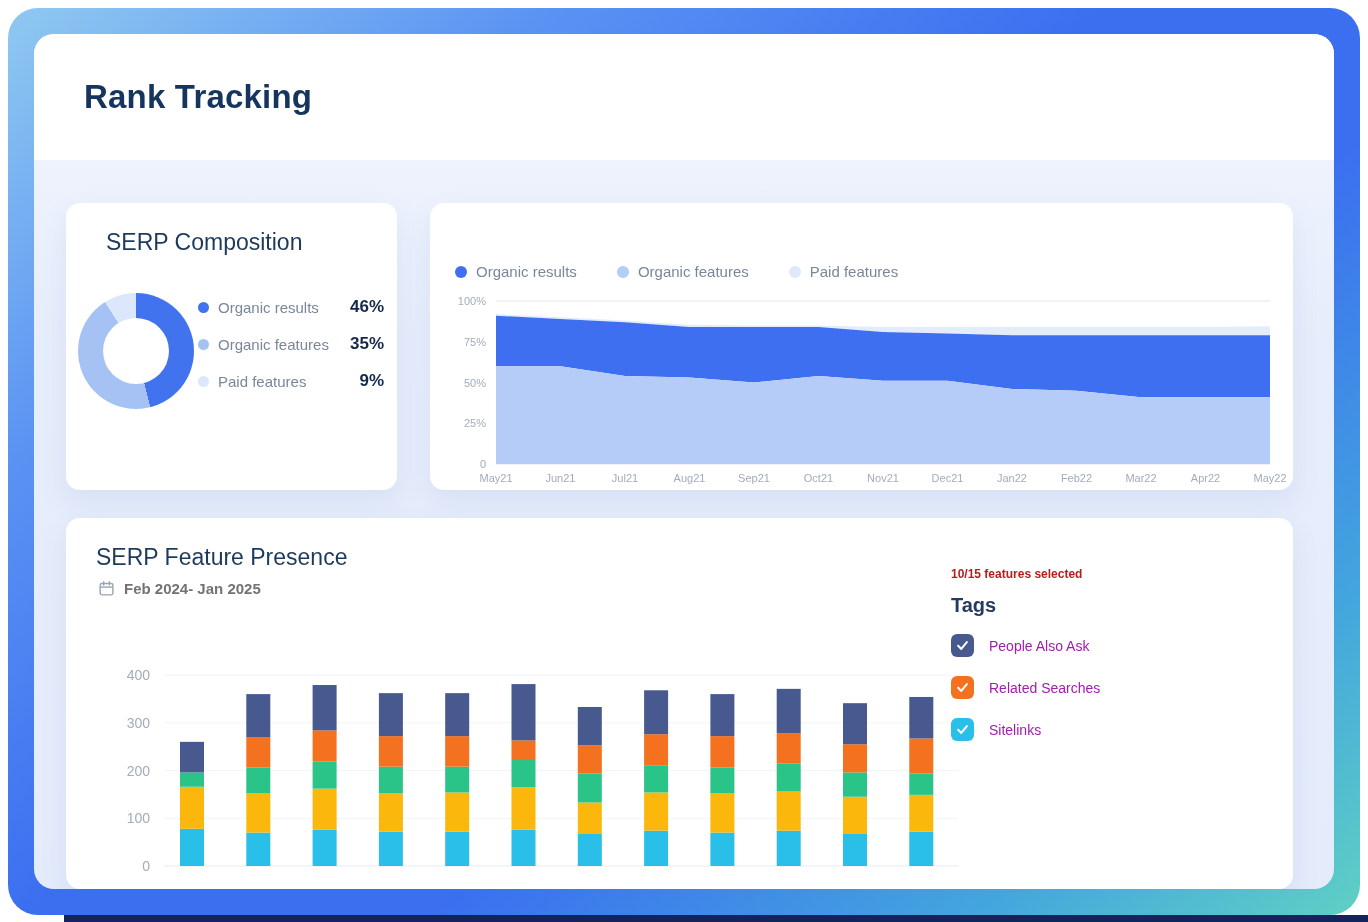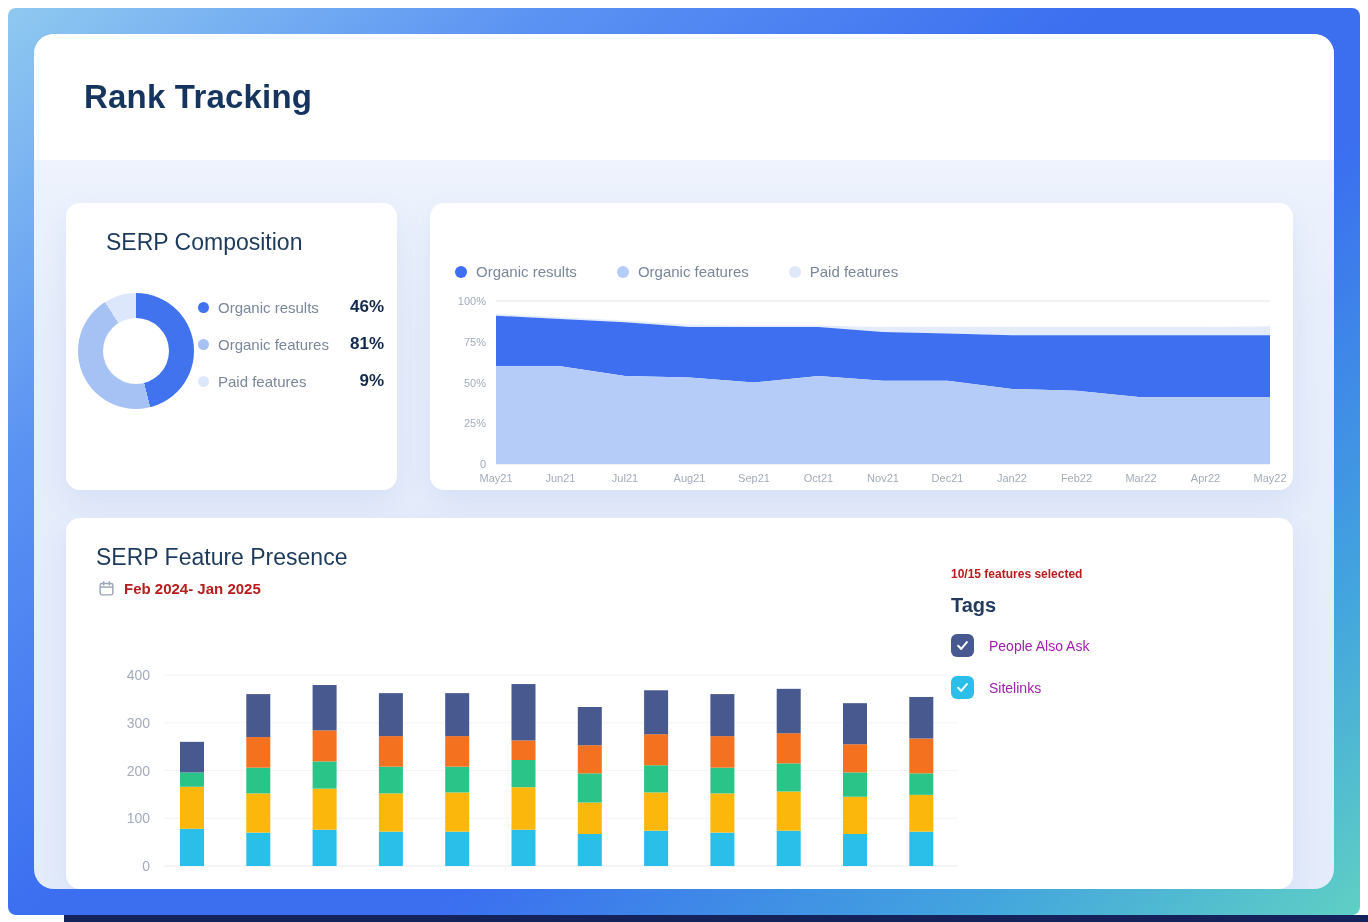--- a/index.html
+++ b/index.html
@@ -1,21 +1,21 @@
 <!DOCTYPE html>
 <html><head>
 <meta charset="utf-8">
 <style>
   * { margin:0; padding:0; box-sizing:border-box; }
   html,body { width:1368px; height:922px; background:#ffffff; font-family:"Liberation Sans", sans-serif; overflow:hidden; }
   .stage { position:relative; width:1368px; height:922px; }
 
   .bottom-edge { position:absolute; left:64px; right:0; bottom:0; height:7px; background:#14235c; z-index:0; }
 
-  .frame { position:absolute; left:8px; right:8px; top:8px; bottom:7px; border-radius:8px; z-index:1;
+  .frame { position:absolute; left:8px; right:8px; top:8px; bottom:7px; border-radius:30px; z-index:1;
     background:linear-gradient(140deg,#8fc9f0 0%,#5b93f3 22%,#3b6ff0 45%,#3b6ff0 62%,#43a5de 84%,#5fd0c4 100%); }
   .inner { position:absolute; inset:26px; border-radius:20px; overflow:hidden;
     background:linear-gradient(180deg,#f3f7fe 0%,#e6edfb 35%,#e4ecfb 100%); }
 
   .app-header { position:absolute; left:0; top:0; width:100%; height:126px; background:#ffffff; }
   .app-title { position:absolute; left:50px; top:50%; transform:translateY(-50%); font-size:33px; font-weight:700; letter-spacing:0.2px; color:#16355e; }
 
   .card { position:absolute; background:#ffffff; border-radius:14px; box-shadow:0 12px 28px rgba(90,120,200,0.10); }
   .card-composition { left:32px; top:169px; width:331px; height:287px; }
   .card-overtime   { left:396px; top:169px; width:863px; height:287px; }
@@ -37,21 +37,21 @@
 
   
   .ot-legend { position:absolute; left:25px; top:60px; display:flex; gap:40px; align-items:center; }
   .ot-item { display:flex; align-items:center; }
   .ot-item .dot { width:12px; height:12px; flex-basis:12px; }
   .ot-label { font-size:15px; color:#7a8799; }
   #area-svg { position:absolute; left:8px; top:86px; }
 
   
   .fp-date { position:absolute; left:32px; top:62px; display:flex; align-items:center; gap:9px; }
-  .fp-date-text { font-size:15px; font-weight:700; color:#b91c1c; }
+  .fp-date-text { font-size:15px; font-weight:700; color:#737373; }
   #bar-svg { position:absolute; left:12px; top:140px; }
 
   .fp-panel { position:absolute; left:885px; top:34px; width:300px; }
   .search-box { display:flex; align-items:center; gap:10px; width:292px; height:38px; border:1px solid #d7dde8; border-radius:9px; background:#ffffff; padding:0 12px; }
   .search-box input { border:none; outline:none; flex:1; font-size:15px; color:#33455e; font-family:"Liberation Sans",sans-serif; background:transparent; }
   .search-box input::placeholder { color:#9fadc0; }
   .fp-selected { margin-top:15px; font-size:12px; font-weight:700; color:#b91c1c; }
   .fp-tags-title { margin-top:13px; font-size:20px; font-weight:600; color:#243b5e; }
   .tag-list { margin-top:16px; }
   .tag-row { display:flex; align-items:center; gap:15px; height:25px; margin-bottom:17px; cursor:pointer; }
@@ -78,21 +78,21 @@
         <div class="donut" id="donut" style="background: conic-gradient(rgb(66, 115, 238) 0%, rgb(66, 115, 238) 46%, rgb(166, 194, 245) 46%, rgb(166, 194, 245) 91%, rgb(221, 231, 251) 91%, rgb(221, 231, 251) 100%);"></div>
         <div class="donut-legend">
           <div class="dl-row">
             <span class="dot" style="background: rgb(66, 115, 238);"></span>
             <span class="dl-label">Organic results</span>
             <span class="dl-value">46%</span>
           </div>
           <div class="dl-row">
             <span class="dot" style="background: rgb(166, 194, 245);"></span>
             <span class="dl-label">Organic features</span>
-            <span class="dl-value">81%</span>
+            <span class="dl-value">35%</span>
           </div>
           <div class="dl-row">
             <span class="dot" style="background: rgb(221, 231, 251);"></span>
             <span class="dl-label">Paid features</span>
             <span class="dl-value">9%</span>
           </div>
         </div>
       </div>
 
       <div class="card card-overtime">
@@ -254,20 +254,28 @@
           <div class="tag-list" id="tag-list">
               <div class="tag-row">
                 <span class="tag-check" style="background: rgb(71, 89, 143);">
                   <svg width="15" height="15" viewBox="0 0 24 24">
                     <path d="M5 12.5l5 5 9-11" fill="none" stroke="#ffffff" stroke-width="3.2" stroke-linecap="round" stroke-linejoin="round"></path>
                   </svg>
                 </span>
                 <span class="tag-label">People Also Ask</span>
               </div>
               <div class="tag-row">
+                <span class="tag-check" style="background: rgb(244, 113, 31);">
+                  <svg width="15" height="15" viewBox="0 0 24 24">
+                    <path d="M5 12.5l5 5 9-11" fill="none" stroke="#ffffff" stroke-width="3.2" stroke-linecap="round" stroke-linejoin="round"></path>
+                  </svg>
+                </span>
+                <span class="tag-label">Related Searches</span>
+              </div>
+              <div class="tag-row">
                 <span class="tag-check" style="background: rgb(41, 191, 233);">
                   <svg width="15" height="15" viewBox="0 0 24 24">
                     <path d="M5 12.5l5 5 9-11" fill="none" stroke="#ffffff" stroke-width="3.2" stroke-linecap="round" stroke-linejoin="round"></path>
                   </svg>
                 </span>
                 <span class="tag-label">Sitelinks</span>
               </div>
             </div>
         </div>
       </div>

